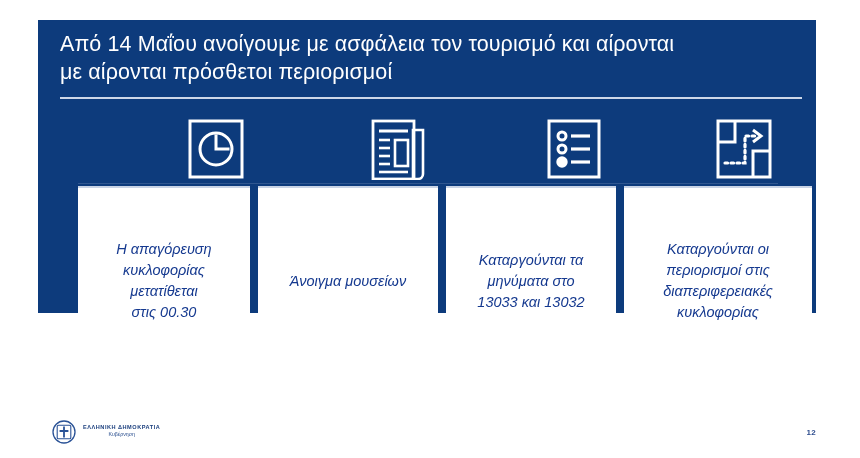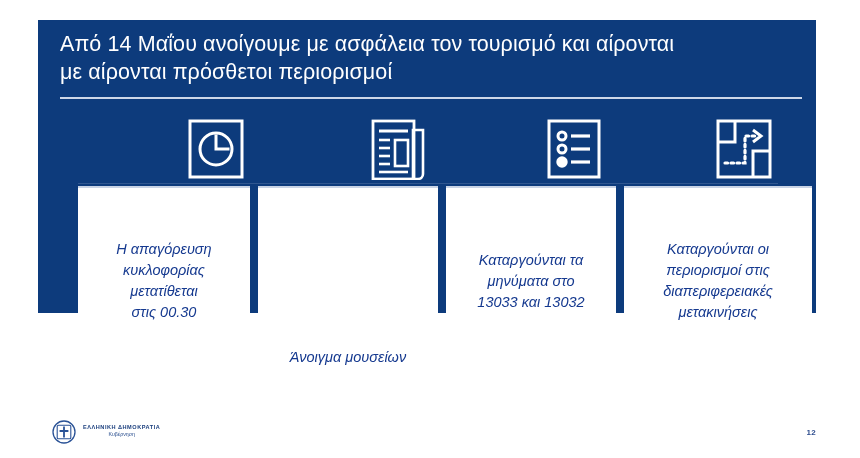--- a/index.html
+++ b/index.html
@@ -106,21 +106,21 @@
     height: 188px;
     background: #ffffff;
     border-top: 2px solid #c9d4e6;
     box-sizing: border-box;
     display: flex;
     align-items: center;
     justify-content: center;
     padding: 6px 10px;
   }
   .card.k0 { left: 0px;   width: 172px; }
-  .card.k1 { left: 180px; width: 180px; align-items: flex-end; }
+  .card.k1 { left: 180px; width: 180px; }
   .card.k2 { left: 368px; width: 170px; }
   .card.k3 { left: 546px; width: 188px; }
 
   .card-text {
     color: #15398f;
     font-size: 14.5px;
     line-height: 21px;
     font-style: italic;
     text-align: center;
     white-space: pre-line;
@@ -263,21 +263,21 @@
       </div>
       <div class="card k2">
         <div class="card-text">Καταργούνται τα
 μηνύματα στο
 13033 και 13032</div>
       </div>
       <div class="card k3">
         <div class="card-text">Καταργούνται οι
 περιορισμοί στις
 διαπεριφερειακές
-μετακινήσεις</div>
+κυκλοφορίας</div>
       </div>
     </div>
 
   </div>
 
   <div id="footer">
     <div id="logo-group">
       <span id="emblem">
         <svg width="24" height="24" viewBox="0 0 24 24">
           <circle cx="12" cy="12" r="11" fill="none" stroke="#2a5296" stroke-width="1.3"></circle>

